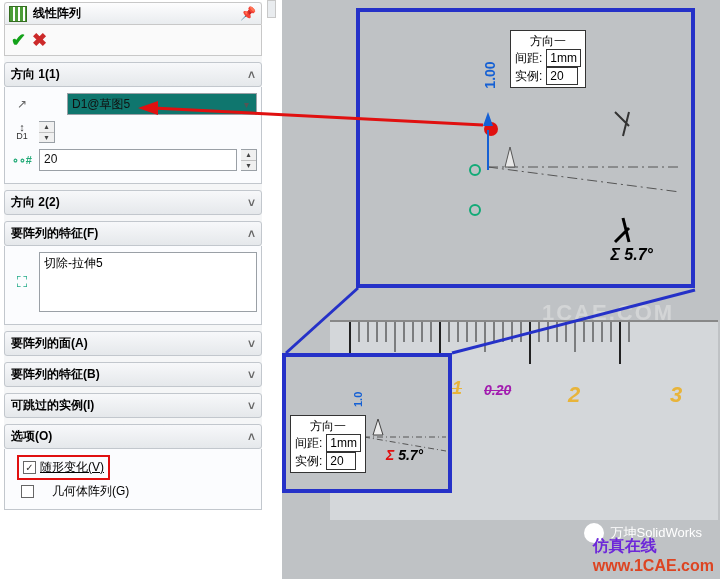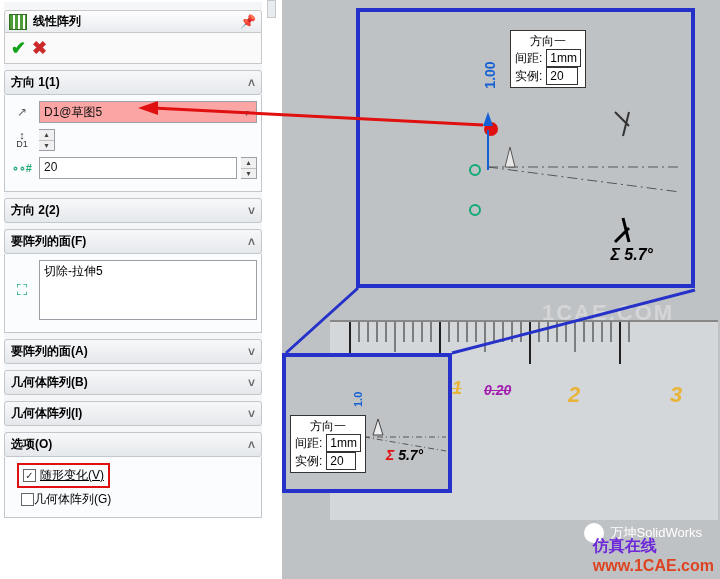--- a/index.html
+++ b/index.html
@@ -15,21 +15,20 @@
     position: absolute; left: 4px; top: 2px; width: 258px;
     background: #f5f6f7;
   }
   .pm-title {
     display: flex; align-items: center;
     background: linear-gradient(#fdfdfe,#e9ecef);
     border: 1px solid #c8c8c8;
     border-radius: 3px 3px 0 0;
     padding: 2px 4px;
     font-weight: bold;
-    margin-top: 8px;
   }
   .pm-title .ticon {
     width: 18px; height: 16px; margin-right: 6px;
     background: repeating-linear-gradient(90deg,#4b9c36 0 3px,#fff 3px 5px);
     border: 1px solid #356d20;
   }
   .pm-title .pin {
     margin-left: auto; color: #555; font-size: 13px;
   }
   .pm-actions {
@@ -91,21 +90,21 @@
   .sel-arrow{
     position:absolute; right:8px; top:50%; transform:translateY(-50%);
     font-size:10px; color:#555;
   }
   .picklist {
     height: 60px;
     border: 1px solid #9aa0a6;
     background: #fff;
     padding: 2px 4px;
   }
-  .cb-row { display:flex; align-items:center; gap:0; padding:3px 14px;}
+  .cb-row { display:flex; align-items:center; gap:18px; padding:3px 14px;}
   .cb { width:13px; height:13px; border:1px solid #666; background:#fff; display:flex; align-items:center; justify-content:center; font-size:10px; color:#333;}
   .redbox { border:2px solid #e01010; padding:2px 4px; display:inline-flex; align-items:center; gap:4px;}
   .panel-ghost { position:absolute; left:267px; top:0; width:9px; height:18px; background:#e9ecef; border:1px solid #c8c8c8;}
   .canvas {
     position:absolute; left: 282px; top: 0; right:0; bottom:0;
     background: #bfc2c5;
   }
   .bigbox {
     position:absolute; left: 74px; top: 8px; width: 339px; height: 280px;
     border: 4px solid #2531c8;
@@ -182,21 +181,21 @@
     <span class="cross">✖</span>
   </div>
 
   <div class="section-hdr">
     <span>方向 1(1)</span>
     <span class="chev">˄</span>
   </div>
   <div class="section-body">
     <div class="row" style="position:relative;">
       <div class="slot">↗</div>
-      <div class="inputlike" style="background:#fca5a5;">D1@草图5</div>
+      <div class="inputlike" style="background:#0f766e;margin-left:28px;">D1@草图5</div>
       <span class="sel-arrow">▾</span>
     </div>
     <div class="row">
       <div class="slot">
         <div class="dim-icon">
             <span>↕</span>
             <span style="font-size:9px;text-align:center;">D1</span>
           </div>
       </div>
       <div class="spin">
@@ -215,42 +214,42 @@
         </div>
     </div>
   </div>
 
   <div class="section-hdr">
     <span>方向 2(2)</span>
     <span class="chev">˅</span>
   </div>
 
   <div class="section-hdr">
-    <span>要阵列的面(F)</span>
+    <span>要阵列的特征(F)</span>
     <span class="chev">˄</span>
   </div>
   <div class="section-body">
     <div class="row">
       <div class="slot" style="color:#2a8; font-size:15px;">⛶</div>
       <div class="picklist" style="flex:1;">
         <div>切除-拉伸5</div>
       </div>
     </div>
   </div>
 
   <div class="section-hdr">
     <span>要阵列的面(A)</span>
     <span class="chev">˅</span>
   </div>
   <div class="section-hdr">
-    <span>几何体阵列(B)</span>
+    <span>要阵列的特征(B)</span>
     <span class="chev">˅</span>
   </div>
   <div class="section-hdr">
-    <span>几何体阵列(I)</span>
+    <span>可跳过的实例(I)</span>
     <span class="chev">˅</span>
   </div>
 
   <div class="section-hdr">
     <span>选项(O)</span>
     <span class="chev">˄</span>
   </div>
   <div class="section-body" style="padding:6px 2px;">
     <div class="redbox" style="margin-left:10px;">
       <span class="cb">✓</span>

